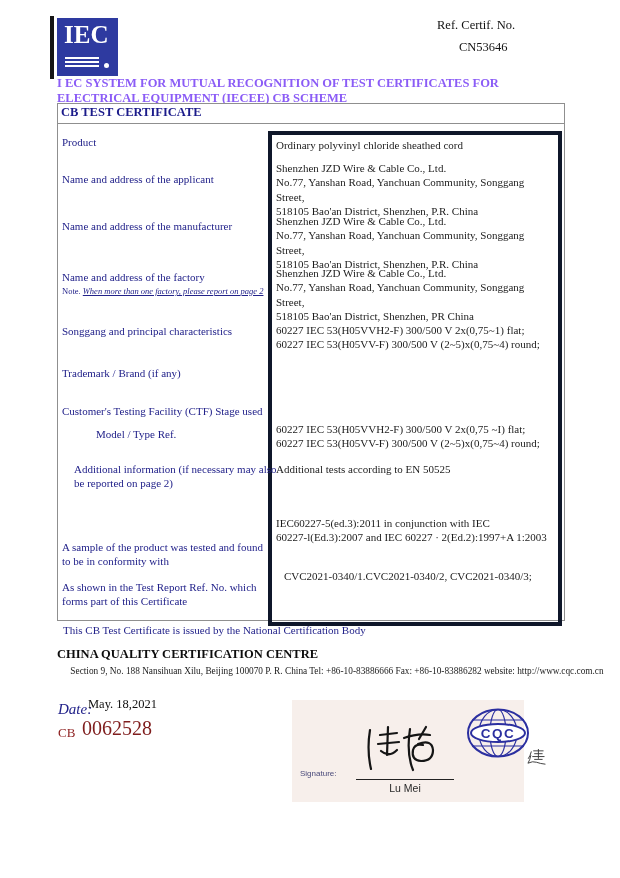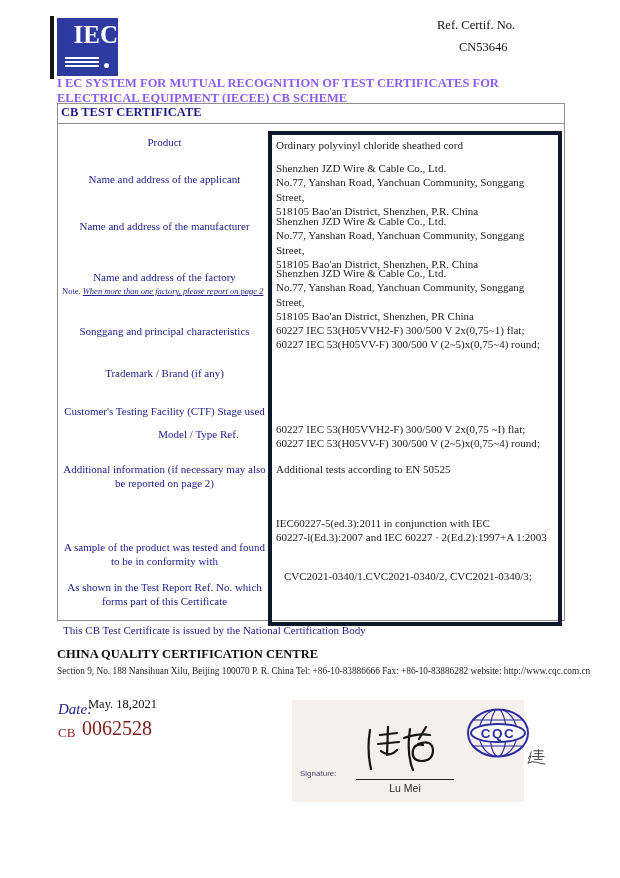--- a/index.html
+++ b/index.html
@@ -5,47 +5,47 @@
   html,body { margin:0; padding:0; background:#ffffff; }
   .page {
     position:relative; width:620px; height:878px; background:#ffffff;
     font-family:"Liberation Serif", serif; color:#1c1c1c; overflow:hidden;
   }
   .abs { position:absolute; }
   
   .iec-bar { left:50px; top:16px; width:4px; height:63px; background:#161616; }
   .iec-box { left:57px; top:18px; width:61px; height:58px; background:#2e3aa0; }
   .iec-text { display:block; margin:4px 0 0 7px; color:#ffffff; font-weight:bold;
-              font-size:25px; line-height:1; letter-spacing:0px;text-align:right; }
+              font-size:25px; line-height:1; letter-spacing:0px; }
   .iec-lines { position:absolute; left:8px; bottom:7px; }
   .iec-lines i { display:block; width:34px; height:2px; background:#ffffff; margin-bottom:2px; }
   .iec-dot { position:absolute; right:9px; bottom:8px; width:5px; height:5px;
              background:#ffffff; border-radius:50%; }
   .ref-label { left:437px; top:18px; font-size:12.5px; color:#111111; }
   .ref-value { left:459px; top:40px; font-size:12.5px; color:#111111; }
   .scheme-title { left:57px; top:76px; width:514px; font-size:12.5px; font-weight:bold;
                   line-height:1.18; color:#8b5cf6; }
   
   .cert-title-box { left:57px; top:103px; width:506px; height:19px;
                     border:1px solid #8f8f8f; background:#ffffff; }
   .cert-title { margin:1px 0 0 3px; font-size:12.5px; font-weight:bold; color:#1b1b8a; }
   .cert-body { left:57px; top:124px; width:506px; height:496px;
                border:1px solid #8f8f8f; border-top:none; background:#ffffff; }
   .inner-box { position:absolute; left:210px; top:7px; width:286px; height:487px;
                border:4px solid #0f172a; }
   .lbl { position:absolute; left:4px; width:205px; color:#22228a;
-         font-size:11px; line-height:1.25;text-align:center; }
+         font-size:11px; line-height:1.25; }
   .note-lbl { position:absolute; left:4px; width:210px; color:#22228a; font-size:8.5px; }
   .note-it { font-style:italic;text-decoration:underline; }
   .val { position:absolute; left:4px; width:278px; color:#1c1c1c;
          font-size:11px; line-height:1.3; white-space:pre-line; }
   
   .issued-line { left:63px; top:624px; font-size:11px; color:#22228a; }
   .org-name { left:57px; top:647px; font-size:12.5px; font-weight:bold; color:#0d0d0d; }
-  .org-address { left:57px; top:666px; width:560px; font-size:9.3px; color:#1a1a1a; }
+  .org-address { left:57px; top:666px; width:560px; font-size:9.3px; color:#1a1a1a;text-align:center; }
   .date-label { left:58px; top:701px; font-size:15px; color:#22228a;font-style:italic; }
   .date-value { left:88px; top:697px; font-size:12.5px; color:#111111; }
   .cb-prefix { left:58px; top:725px; font-size:13px; color:#8c1c1c; }
   .cb-number { left:82px; top:717px; font-size:20px; color:#7f1d1d; }
   .scan-patch { left:292px; top:700px; width:232px; height:102px; background:#f7efeb; }
   .sig-label { left:300px; top:769px; font-size:8px; color:#4a4a7a;
                font-family:"Liberation Sans", sans-serif; }
   .sig-line { left:356px; top:779px; width:98px; border-bottom:1.5px solid #222222; }
   .sig-name { left:356px; top:782px; width:98px; text-align:center; font-size:10.5px;
               color:#2a2a2a; font-family:"Liberation Sans", sans-serif; }
@@ -103,21 +103,21 @@
     <div class="lbl" style="top:96px;">Name and address of the manufacturer</div>
     <div class="lbl" style="top:147px;">Name and address of the factory</div>
     <div class="note-lbl" style="top:162px;">
       <span>Note.</span>
       <span class="note-it">When more than one factory, please report on page 2</span>
     </div>
     <div class="lbl" style="top:201px;">Songgang and principal characteristics</div>
     <div class="lbl" style="top:243px;">Trademark / Brand (if any)</div>
     <div class="lbl" style="top:281px;">Customer's Testing Facility (CTF) Stage used</div>
     <div class="lbl" style="top:304px;margin-left:34px;">Model / Type Ref.</div>
-    <div class="lbl" style="top:339px;">Additional information (if necessary may also be reported on page 2)</div>
+    <div class="lbl" style="top:339px;margin-left:12px;">Additional information (if necessary may also be reported on page 2)</div>
     <div class="lbl" style="top:417px;">A sample of the product was tested and found to be in conformity with</div>
     <div class="lbl" style="top:457px;">As shown in the Test Report Ref. No. which forms part of this Certificate</div>
   </div>
 
   <div class="abs issued-line">This CB Test Certificate is issued by the National Certification Body</div>
 
   <div class="abs org-name">CHINA QUALITY CERTIFICATION CENTRE</div>
   <div class="abs org-address">Section 9, No. 188 Nansihuan Xilu, Beijing 100070 P. R. China Tel: +86-10-83886666 Fax: +86-10-83886282 website: http://www.cqc.com.cn</div>
   <div class="abs date-label">Date:</div>
   <div class="abs date-value">May. 18,2021</div>

